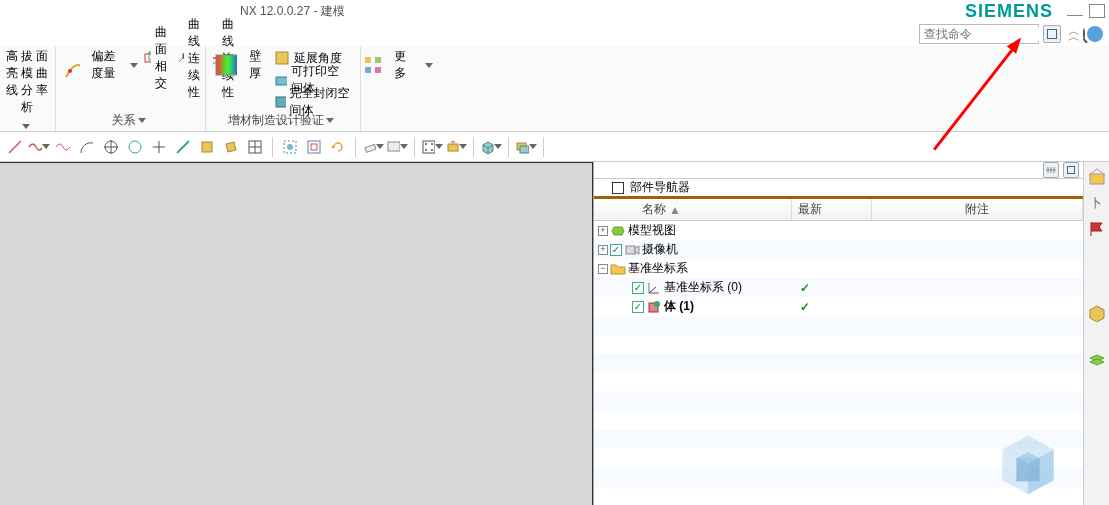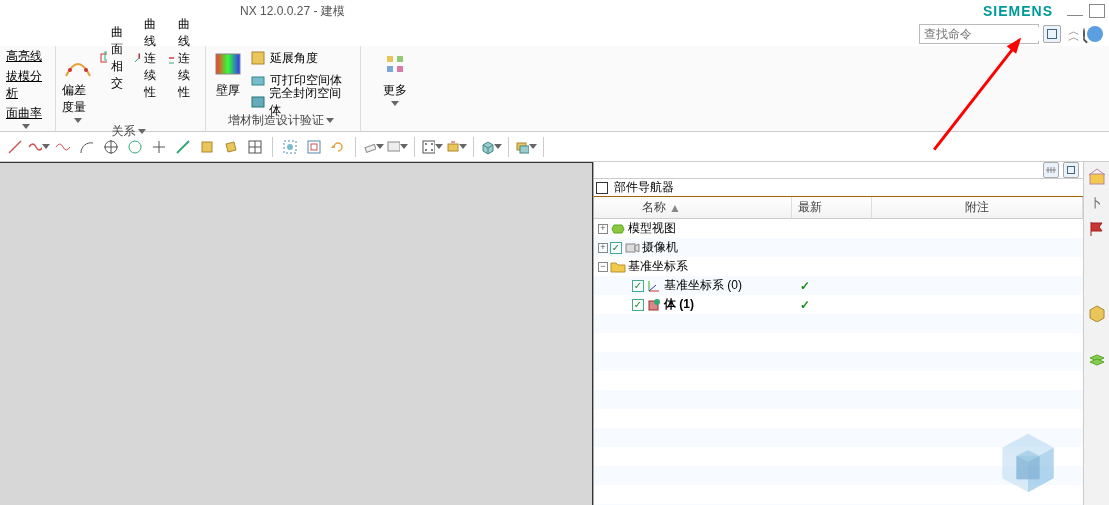--- a/index.html
+++ b/index.html
@@ -1,46 +1,46 @@
 <!DOCTYPE html>
 <html><head>
   <meta charset="utf-8">
   <style>
     * { margin: 0; padding: 0; box-sizing: border-box; font-family: "Microsoft YaHei", Arial, sans-serif; font-size: 12px; }
     body { background: #fff; width: 1109px; height: 505px; overflow: hidden; position: relative; }
     .titlebar { height: 22px; display: flex; align-items: center; position: relative; }
     .titlebar .title { position: absolute; left: 240px; color: #555; }
-    .titlebar .brand { position: absolute; right: 56px; color: #009999; font-weight: bold; letter-spacing: 1px; font-family: Arial; font-size: 14px; }
+    .titlebar .brand { position: absolute; right: 56px; color: #009999; font-weight: bold; letter-spacing: 1px; font-family: Arial; font-size: 18px; }
     .titlebar .winbtns { position: absolute; right: 4px; display: flex; gap: 6px; }
     .winbtn { width: 16px; height: 14px; border: 1px solid #888; background: #fff; display: inline-block; }
     .searchrow { height: 24px; display: flex; align-items: center; justify-content: flex-end; padding-right: 6px; gap: 4px; }
     .searchbox { border: 1px solid #bbb; height: 20px; width: 120px; display: flex; align-items: center; padding: 0 4px; gap: 4px; }
     .searchbox input { border: none; outline: none; flex: 1; font-size: 12px; color: #999; }
     .mag { width: 12px; height: 12px; border: 1.5px solid #555; border-radius: 50%; position: relative; }
     .mag::after { content: ""; position: absolute; width: 5px; height: 1.5px; background: #555; right: -4px; bottom: -2px; transform: rotate(45deg); }
     .sqbtn { width: 18px; height: 18px; border: 1px solid #aaa; background: #eaf2fb; border-radius: 2px; display:flex;align-items:center;justify-content:center; }
     .carets { width: 18px; height: 18px; display: flex; flex-direction: column; align-items: center; justify-content: center; line-height: 6px; color: #666; font-size: 10px; }
     .circlehelp { width: 16px; height: 16px; border-radius: 50%; background: #5aa0e0; }
     .ribbon { display: flex; border-bottom: 1px solid #ccc; height: 86px; background: #fafafa; }
     .ribgroup { border-right: 1px solid #ddd; padding: 2px 10px 0 6px; display: flex; flex-direction: column; }
     .ribgroup .body { display: flex; gap: 6px; align-items: flex-start; flex: 1; }
     .ribgroup .footer { text-align: center; color: #444; font-size: 11px; padding-bottom: 2px; display: flex; align-items: center; justify-content: center; gap: 2px; }
-    .bigcol { display: flex; flex-direction: column; align-items: center; gap: 2px; }
+    .bigcol { display: flex; flex-direction: row; align-items: center; gap: 12px; }
     .bigicon { width: 32px; height: 32px; }
     .smallrow { display: flex; align-items: center; gap: 4px; height: 20px; }
     .smallicon { width: 16px; height: 16px; }
     .triangle { display:inline-block; width:0; height:0; border-left:4px solid transparent; border-right:4px solid transparent; border-top:5px solid #666; }
     .toolbar { height: 30px; border-bottom: 1px solid #ccc; display: flex; align-items: center; padding-left: 4px; gap: 2px; }
     .sep { width: 1px; height: 20px; background: #ccc; margin: 0 4px; }
     .tbtn { width: 22px; height: 22px; display: flex; align-items: center; justify-content: center; border-radius: 2px; }
     .dd { display: flex; align-items: center; }
     .work { display: flex; height: calc(505px - 22px - 24px - 86px - 30px); }
     .viewport { flex: 1; background: #d7d7d7; border-top: 1px solid #333; border-right: 1px solid #333; position: relative; overflow: hidden; }
     .navpanel { width: 490px; border-left: 1px solid #aaa; display: flex; flex-direction: column; background: #fff; }
-    .navhdr { height: 24px; display: flex; align-items: center; gap: 6px; padding-left: 2px; border-bottom: 1px solid #a16207; }
+    .navhdr { height: 24px; display: flex; align-items: center; gap: 6px; padding-left: 18px; border-bottom: 3px solid #a16207; }
     .navhdr .sq { width: 12px; height: 12px; border: 1px solid #333; }
     .navcols { display: flex; height: 22px; border-bottom: 1px solid #ccc; background: linear-gradient(#fff,#f2f2f2); }
     .navcol { border-right: 1px solid #ddd; padding: 3px 6px; color: #444; display:flex; align-items:center; gap:3px; }
     .navtree { flex: 1; position: relative; }
     .treerow { height: 19px; display: flex; align-items: center; position: relative; }
     .treerow:nth-child(even) { background: #f7fbff; }
     .treecell-name { width: 198px; display: flex; align-items: center; gap: 2px; padding-left: 4px; }
     .treecell-latest { width: 80px; display:flex; align-items:center; padding-left: 8px; }
     .expander { width: 10px; height: 10px; border: 1px solid #888; display: flex; align-items: center; justify-content: center; font-size: 9px; line-height: 1; color: #555; }
     .chk { width: 12px; height: 12px; border: 1px solid #4a8; display:flex; align-items:center; justify-content:center; color:#1a8a1a; font-size:10px; }
@@ -79,21 +79,21 @@
   <span class="circlehelp"></span>
 </div>
 
 <div style="position:absolute; left:1020px; top:39px; transform:rotate(38deg); transform-origin:top;">
   <div class="arrowhead" style="left:-6px; top:-2px; transform:rotate(0deg);"></div>
   <div class="arrowline" style="height:130px; left:-1.5px; top:10px;"></div>
 </div>
 
 <div class="ribbon">
   <div class="ribgroup" style="width:56px;">
-    <div class="body" style="flex-direction:column; gap:3px;text-decoration:underline;">
+    <div class="body" style="flex-direction:row; gap:3px;">
       <span>高亮线</span>
       <span>拔模分析</span>
       <span>面曲率</span>
     </div>
     <div class="footer">
         <span class="triangle"></span>
       </div>
   </div>
 
   <div class="ribgroup" style="width:150px;">

